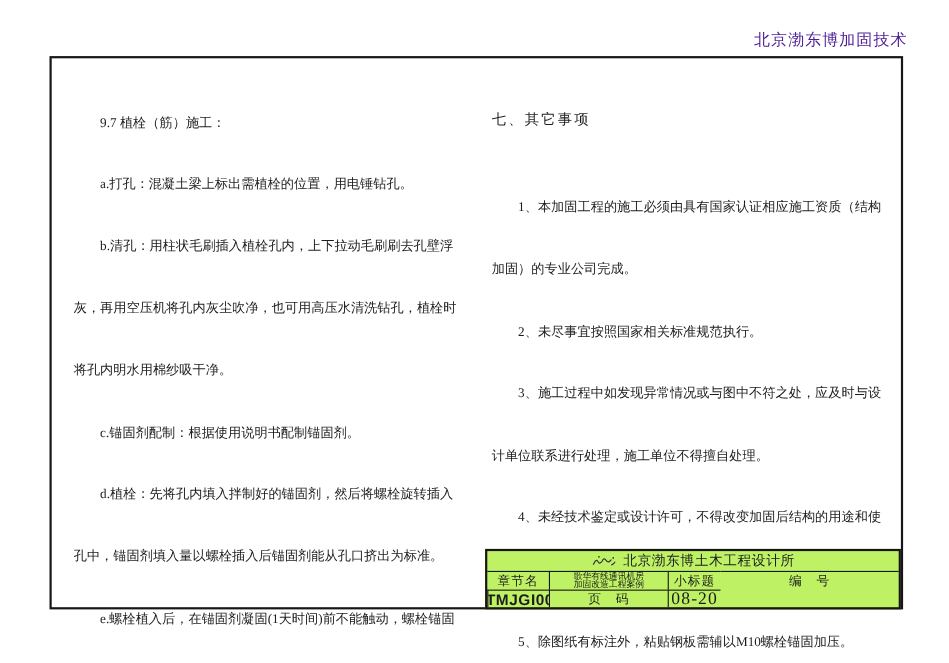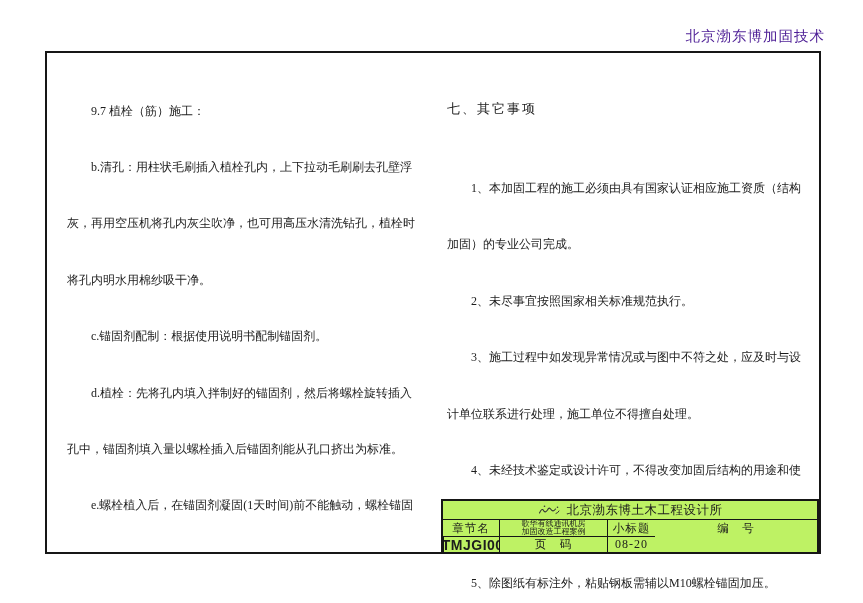--- a/index.html
+++ b/index.html
@@ -72,35 +72,36 @@
   .tb-chapter-value {
     flex-direction: column;
     font-size: 8px; line-height: 8.5px;
     letter-spacing: 0;
   }
   .tb-subtitle-value { font-size: 12px; letter-spacing: 1px; }
   .tb-number-value {
     font-family: Liberation Sans, sans-serif;
     font-weight: bold; font-size: 14px; letter-spacing: 0.5px;
   }
-  .tb-page-value { font-size: 12px; letter-spacing: 1px; }
+  .tb-page-value { font-size: 16px; letter-spacing: 1px; }
 
   .logo-mark { display: inline-flex; align-items: center; }
 </style>
 </head>
 <body>
 
 <div id="page">
 
   <div class="header-title">北京渤东博加固技术</div>
 
   <div class="content-frame"></div>
 
   <div class="col left-col">
     <div class="text-line">　　9.7 植栓（筋）施工：</div>
+    <div class="text-line">　　a.打孔：混凝土梁上标出需植栓的位置，用电锤钻孔。</div>
     <div class="text-line">　　b.清孔：用柱状毛刷插入植栓孔内，上下拉动毛刷刷去孔壁浮</div>
     <div class="text-line">灰，再用空压机将孔内灰尘吹净，也可用高压水清洗钻孔，植栓时</div>
     <div class="text-line">将孔内明水用棉纱吸干净。</div>
     <div class="text-line">　　c.锚固剂配制：根据使用说明书配制锚固剂。</div>
     <div class="text-line">　　d.植栓：先将孔内填入拌制好的锚固剂，然后将螺栓旋转插入</div>
     <div class="text-line">孔中，锚固剂填入量以螺栓插入后锚固剂能从孔口挤出为标准。</div>
     <div class="text-line">　　e.螺栓植入后，在锚固剂凝固(1天时间)前不能触动，螺栓锚固</div>
     
     
     

